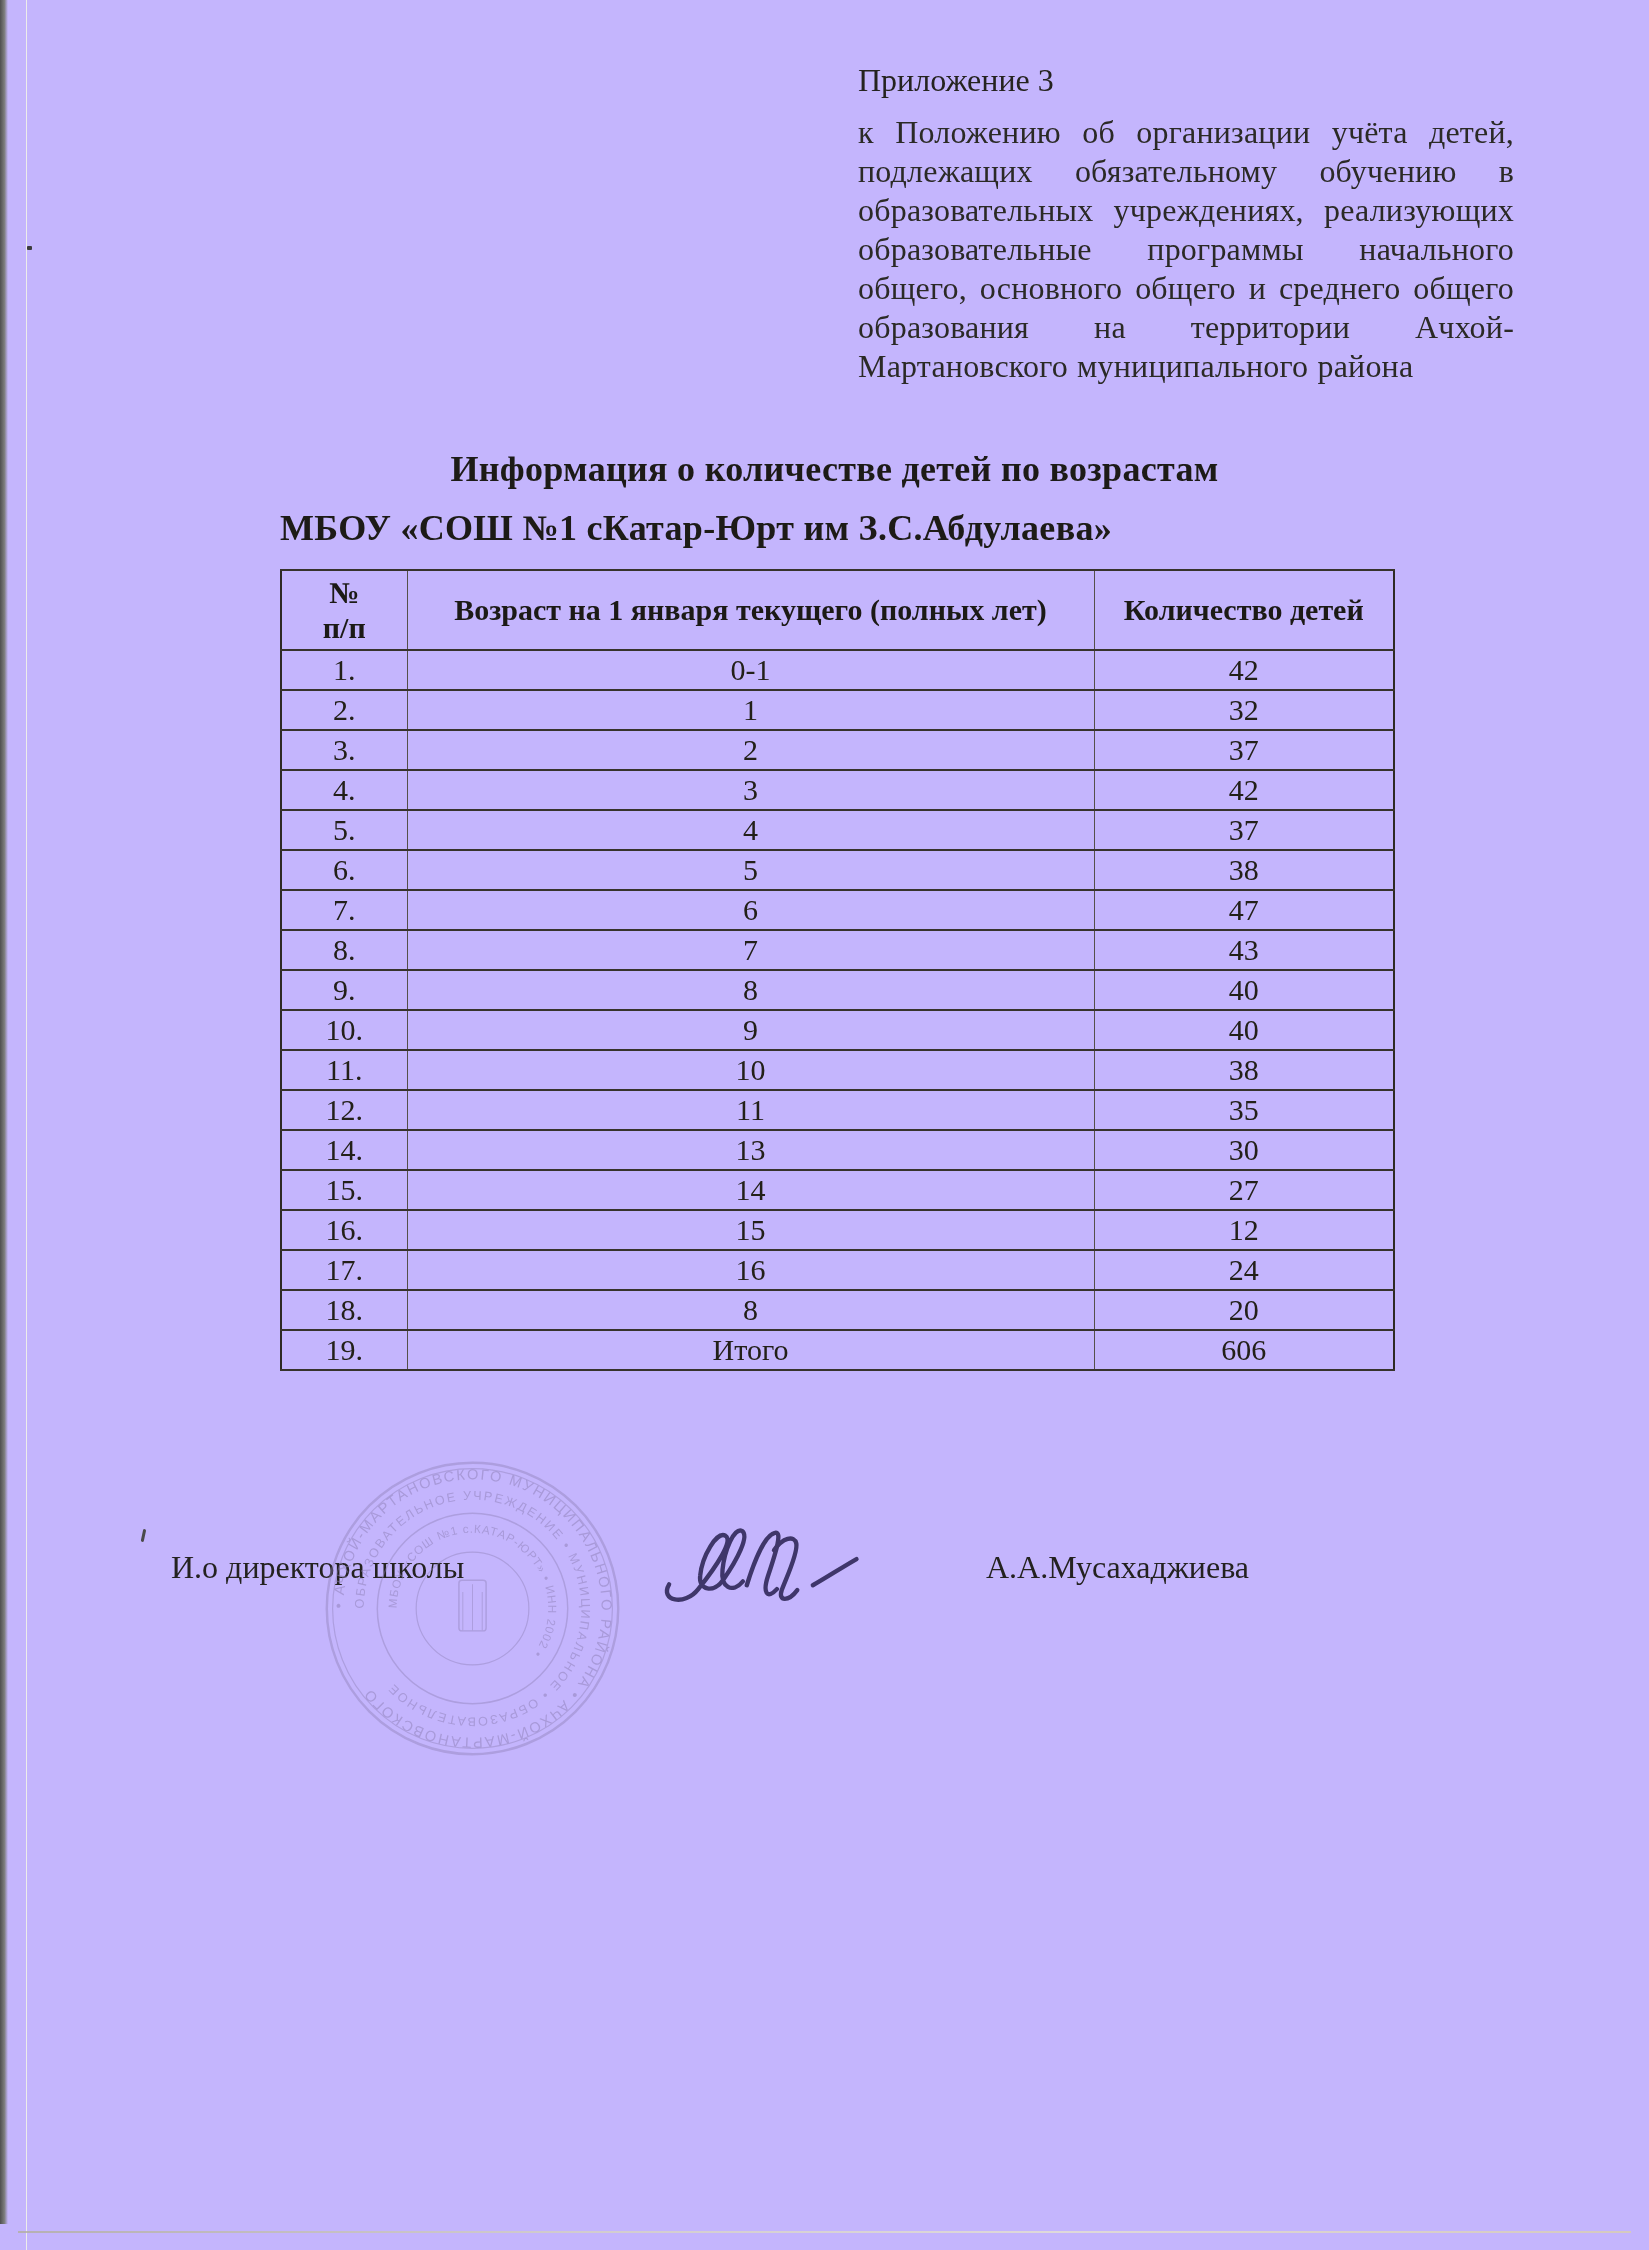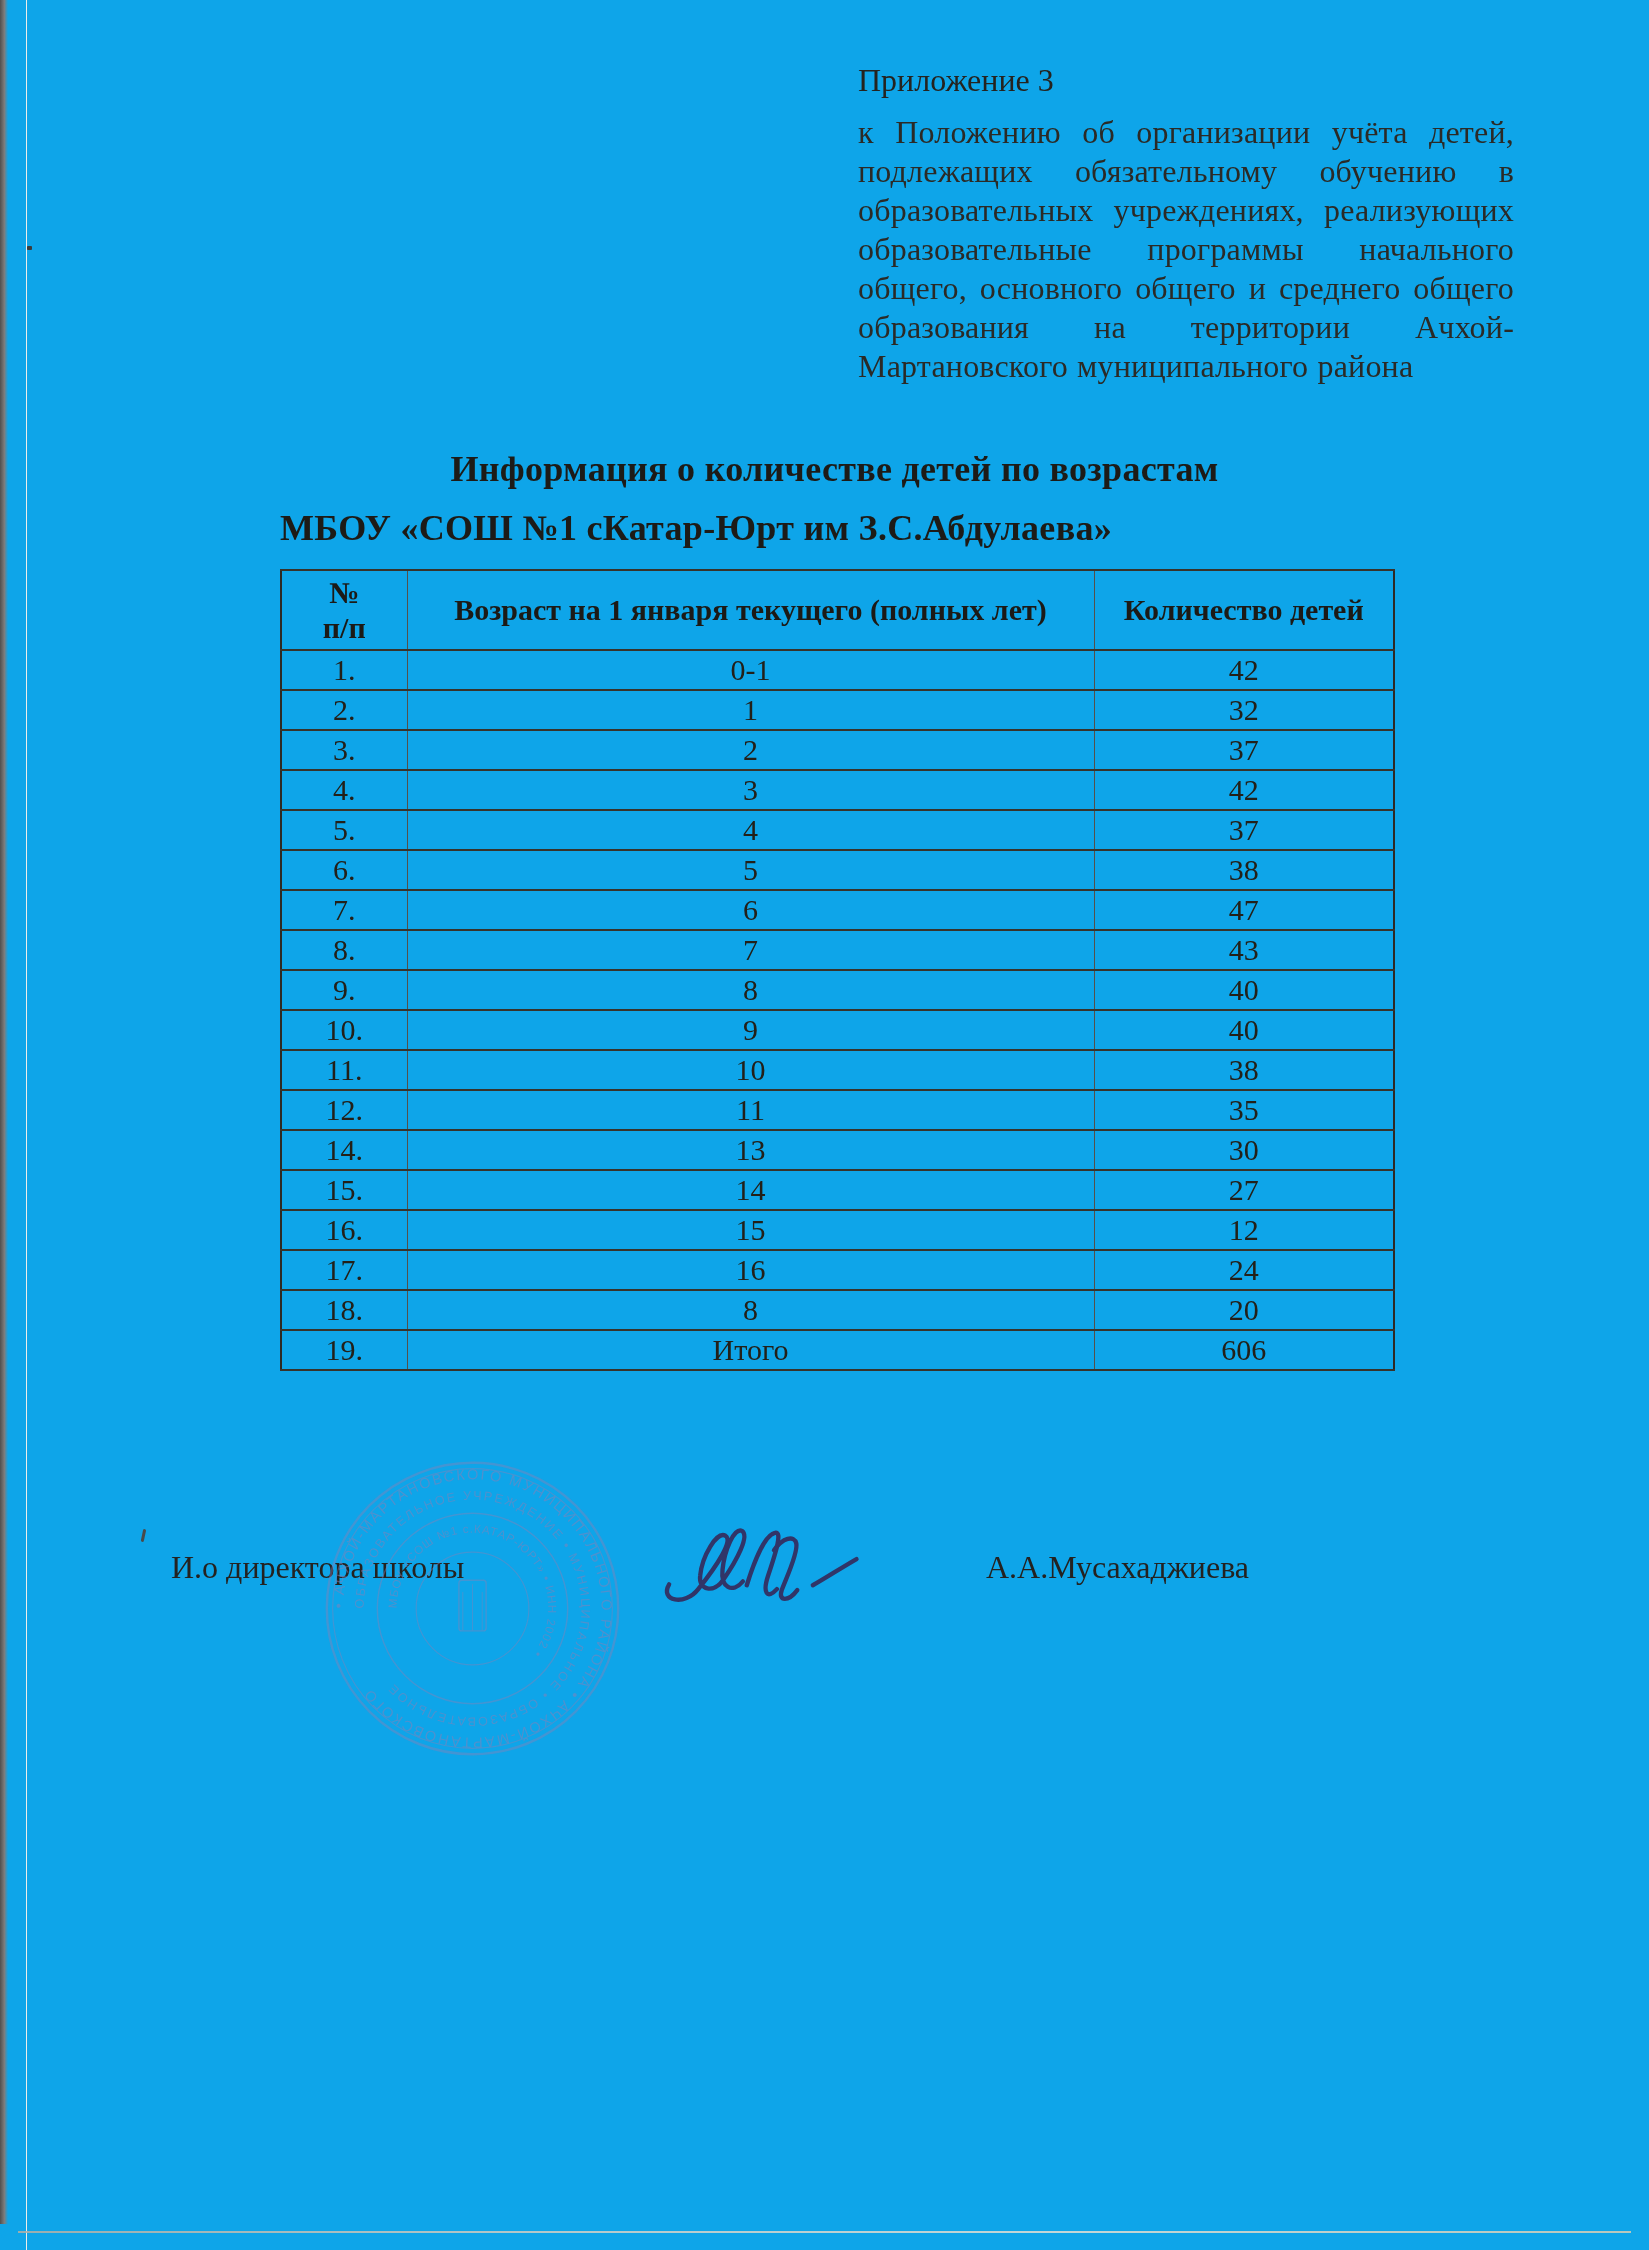--- a/index.html
+++ b/index.html
@@ -1,21 +1,21 @@
 <!DOCTYPE html>
 <html><head>
 <meta charset="utf-8">
 <style>
   html,body{margin:0;padding:0;}
   body{
     width:1650px;height:2250px;position:relative;background:#ffffff;
     font-family:"Liberation Serif","DejaVu Serif",serif;
     -webkit-font-smoothing:antialiased;
   }
-  .page{position:absolute;inset:0;background:#0ea5e9;overflow:hidden;}
+  .page{position:absolute;inset:0;background:#c4b5fd;overflow:hidden;}
   .abs{position:absolute;}
 
   
   .scan-strip{left:0;top:0;width:7.8px;height:2224px;
     background:linear-gradient(to right,#4f4f4f,#7d7d7d 55%,rgba(170,170,170,0));}
   .scan-vline{left:26px;top:0;width:1px;height:2250px;background:#ededea;}
   .scan-bottomline{left:17.5px;top:2231px;width:1613px;height:1.9px;
     background:linear-gradient(to right,#b3afa5,#d4d0c6 35%,#e3dfd4 65%,#d8cdb4);opacity:.85;}
   .speck1{left:27px;top:246px;width:4.9px;height:3.9px;background:#3c3c3c;border-radius:1px;}
   .speck2{left:142px;top:1529px;width:2.9px;height:12.6px;background:#4a4a4a;transform:rotate(12deg);border-radius:1.9px;}

